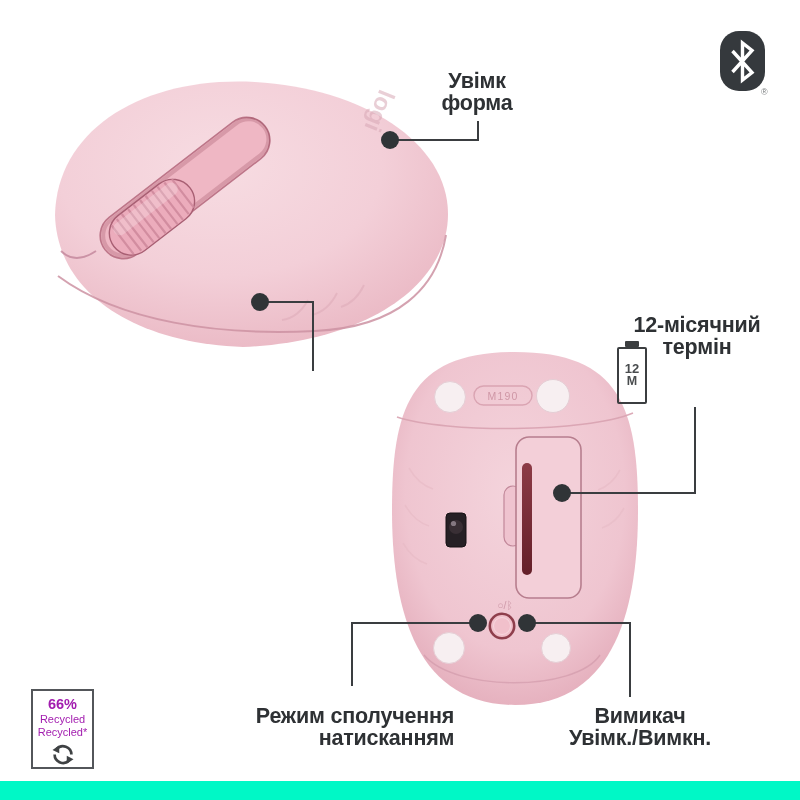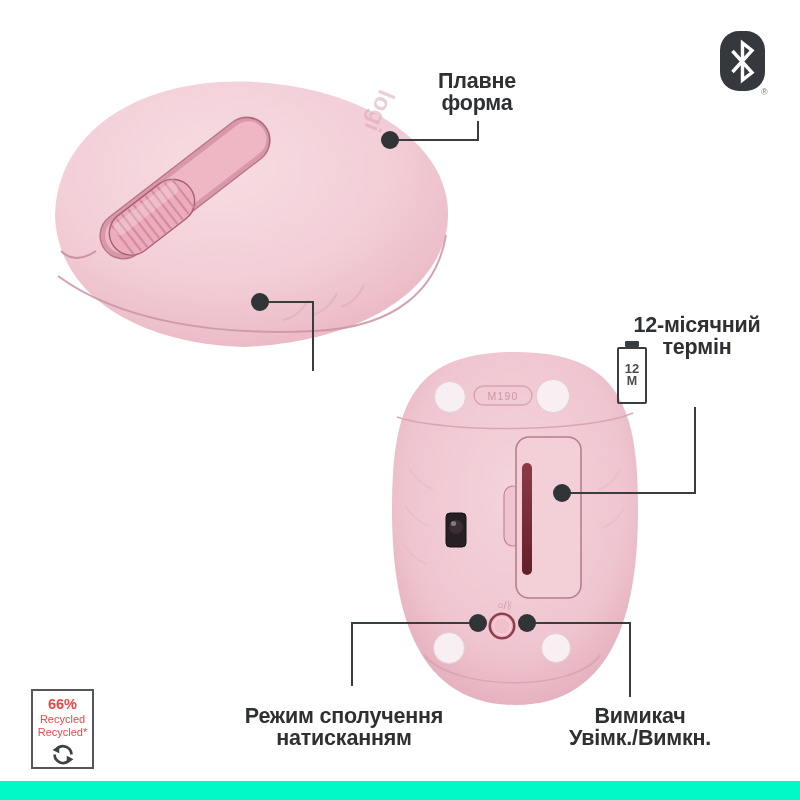--- a/index.html
+++ b/index.html
@@ -13,21 +13,21 @@
   .battery-icon{position:absolute;left:617px;top:347px;width:30px;height:57px;
     border:2.5px solid #3b3e40;border-radius:2px;box-sizing:border-box;
     display:flex;flex-direction:column;align-items:center;justify-content:center;}
   .battery-icon::before{content:"";position:absolute;top:-8px;left:50%;margin-left:-7px;
     width:14px;height:6px;background:#3b3e40;border-radius:1px;}
   .battery-value{font-size:13px;font-weight:600;color:#494c4e;line-height:1.0;}
   .battery-unit{font-size:12.5px;font-weight:600;color:#494c4e;line-height:1.1;}
   
   .recycled-badge{position:absolute;left:31px;top:689px;width:63px;height:80px;
     border:2px solid #53565a;box-sizing:border-box;background:#fff;
-    display:flex;flex-direction:column;align-items:center;padding-top:6px;color:#ef4444;}
+    display:flex;flex-direction:column;align-items:center;padding-top:6px;color:#a21caf;}
   .recycled-percent{font-size:14.5px;font-weight:700;line-height:1.1;}
   .recycled-word{font-size:11px;font-weight:400;line-height:1.18;}
   .recycled-cycle{margin-top:3px;}
   
   .bt-logo{position:absolute;left:719px;top:30px;}
   .bt-reg{position:absolute;left:761px;top:87px;font-size:9px;color:#7d8082;}
   
   .accent-bar{position:absolute;left:0;top:781px;width:800px;height:19px;background:#00f8c6;}
 </style>
 </head>
@@ -113,31 +113,31 @@
     <g fill="#303437">
       <circle cx="390" cy="140" r="9"></circle>
       <circle cx="260" cy="302" r="9"></circle>
       <circle cx="562" cy="493" r="9"></circle>
       <circle cx="478" cy="623" r="9"></circle>
       <circle cx="527" cy="623" r="9"></circle>
     </g>
   </svg>
 
   <div class="callout-label" style="left:477px;top:70px;">
-    <span>Плавне</span>
+    <span>Увімк</span>
     <span>форма</span>
   </div>
 
 
   <div class="callout-label" style="left:697px;top:314px;">
     <span>12-місячний</span>
     <span>термін</span>
   </div>
 
-  <div class="callout-label" style="left:344px;top:705px;">
+  <div class="callout-label" style="left:355px;top:705px;text-align:right;">
     <span>Режим сполучення</span>
     <span>натисканням</span>
   </div>
 
   <div class="callout-label" style="left:640px;top:705px;">
     <span>Вимикач</span>
     <span>Увімк./Вимкн.</span>
   </div>
 
   <div class="battery-icon">

